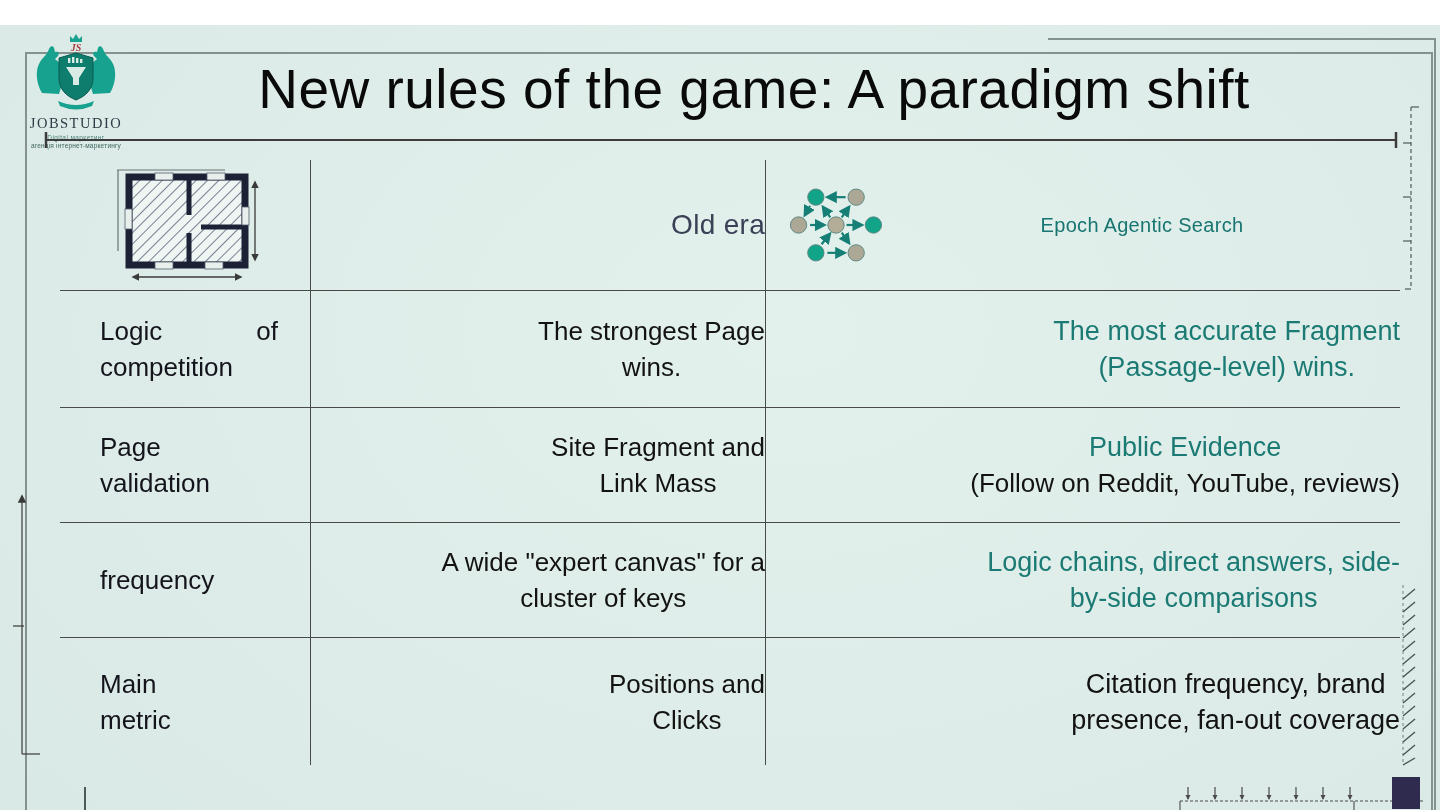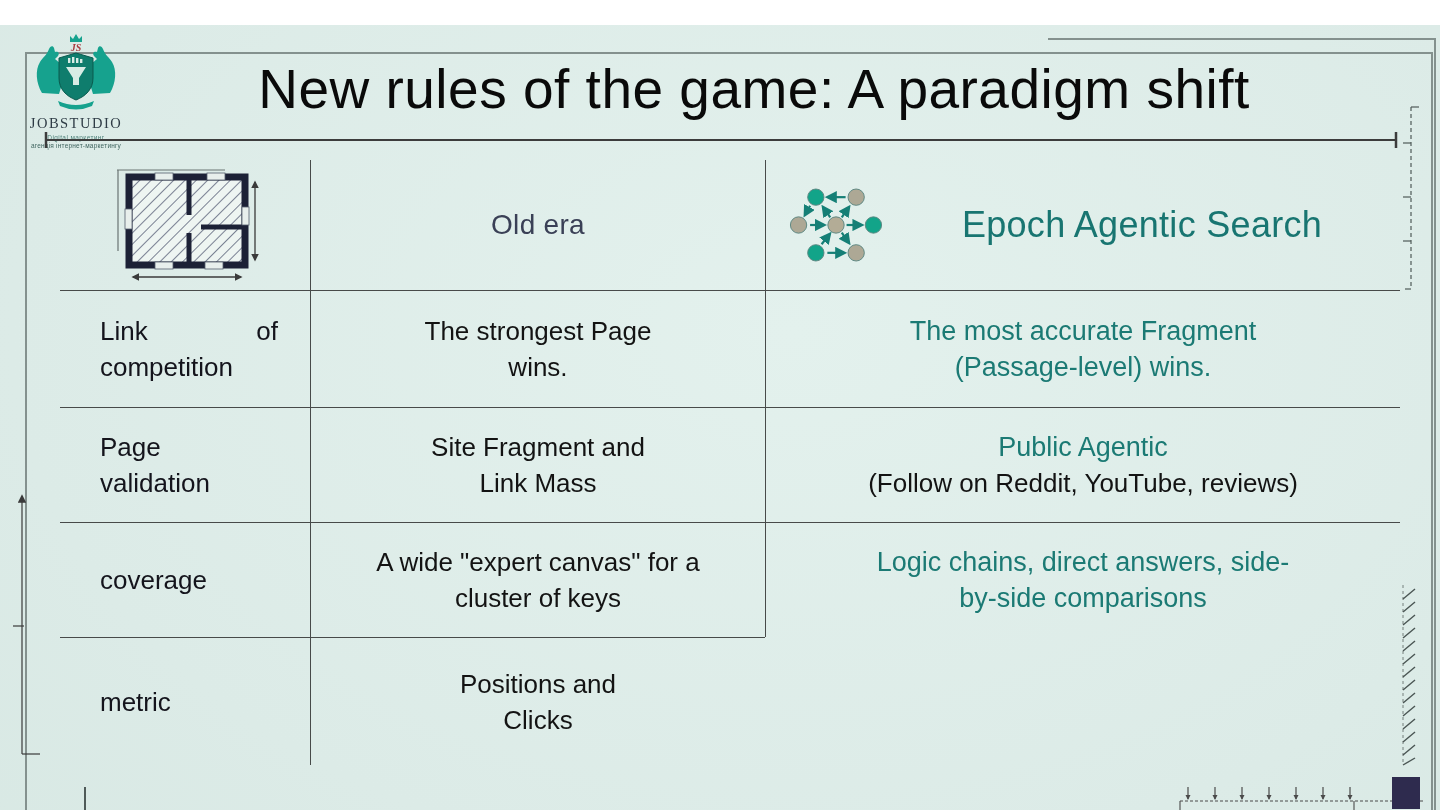--- a/index.html
+++ b/index.html
@@ -29,25 +29,25 @@
   .tbl {
     position:absolute; left:60px; top:135px;
     display:grid;
     grid-template-columns:250px 455px 635px;
     grid-template-rows:130px 117px 115px 115px 128px;
   }
   .cell { display:flex; align-items:center; justify-content:center; box-sizing:border-box; }
   .c1 { justify-content:flex-start; padding-left:40px; }
   .h1 { justify-content:center; padding-left:0; }
   .bt { border-top:1.6px solid rgba(38,38,38,.82); }
-  .bl { border-left:1.6px solid rgba(38,38,38,.82); }
+  .bl { border-left:1.6px solid rgba(38,38,38,.82);justify-content:flex-end; }
 
   .hdr-old { font-size:28px; font-weight:500; color:#3a4056; letter-spacing:.3px; }
   .hdr-new-wrap { display:flex; align-items:center; width:100%; padding-left:22px; box-sizing:border-box; }
-  .hdr-new-label { flex:1; text-align:center; font-size:36px; font-weight:500; color:#187571; letter-spacing:.3px; }
+  .hdr-new-label { flex:1; text-align:center; font-size:20px; font-weight:500; color:#187571; letter-spacing:.3px; }
 
   .rowlabel { width:178px; font-size:26px; line-height:36px; color:#14141c; }
   .jline { display:flex; justify-content:space-between; }
   .old  { font-size:26px; line-height:36px; color:#131313; white-space:pre-line; text-align:center; }
   .cellv { display:flex; flex-direction:column; align-items:center; }
   .new  { font-size:27px; line-height:36px; color:#1b7a74; white-space:pre-line; text-align:center; }
   .new[data-color="black"] { color:#131313; }
   .note { font-size:26px; line-height:36px; color:#131313; text-align:center; }
 
   .accent-square { position:absolute; left:1392px; top:752px; width:28px; height:32px; background:#2e2b4e; }
@@ -178,21 +178,21 @@
             <circle cx="71" cy="85" r="8.5" fill="#ada895"></circle>
           </g>
         </svg>
         <span class="hdr-new-label">Epoch Agentic Search</span>
       </div>
     </div>
 
     <div class="cell c1 bt">
       <div class="rowlabel">
           <div class="jline">
-            <span>Link</span>
+            <span>Logic</span>
             <span>of</span>
           </div>
           <div class="jline">
             <span>competition</span>
           </div>
         </div>
     </div>
     <div class="cell bl bt">
       <div class="old">The strongest Page
 wins.</div>
@@ -214,54 +214,64 @@
             <span>validation</span>
           </div>
         </div>
     </div>
     <div class="cell bl bt">
       <div class="old">Site Fragment and
 Link Mass</div>
     </div>
     <div class="cell bl bt">
       <div class="cellv">
-        <div class="new" data-color="teal">Public Agentic</div>
+        <div class="new" data-color="teal">Public Evidence</div>
         <div class="note">(Follow on Reddit, YouTube, reviews)</div>
       </div>
     </div>
 
     <div class="cell c1 bt">
       <div class="rowlabel">
           <div class="jline">
-            <span>coverage</span>
+            <span>frequency</span>
           </div>
         </div>
     </div>
     <div class="cell bl bt">
       <div class="old">A wide "expert canvas" for a
 cluster of keys</div>
     </div>
     <div class="cell bl bt">
       <div class="cellv">
         <div class="new" data-color="teal">Logic chains, direct answers, side-
 by-side comparisons</div>
         <div class="note"></div>
       </div>
     </div>
 
     <div class="cell c1 bt">
       <div class="rowlabel">
           <div class="jline">
+            <span>Main</span>
+          </div>
+          <div class="jline">
             <span>metric</span>
           </div>
         </div>
     </div>
     <div class="cell bl bt">
       <div class="old">Positions and
 Clicks</div>
+    </div>
+    <div class="cell bl bt">
+      <div class="cellv">
+        <div class="new" data-color="black">Citation frequency, brand
+presence, fan-out coverage</div>
+        <div class="note"></div>
+      </div>
     </div>
 
   </div>
 
   <svg class="svg-abs" style="left:8px; top:455px;" width="40" height="285">
     <defs>
       <marker id="la" viewBox="0 0 10 10" refX="8" refY="5" markerWidth="7" markerHeight="7" orient="auto">
         <path d="M0,0 L10,5 L0,10 z" fill="#3a3a3a"></path>
       </marker>
     </defs>

